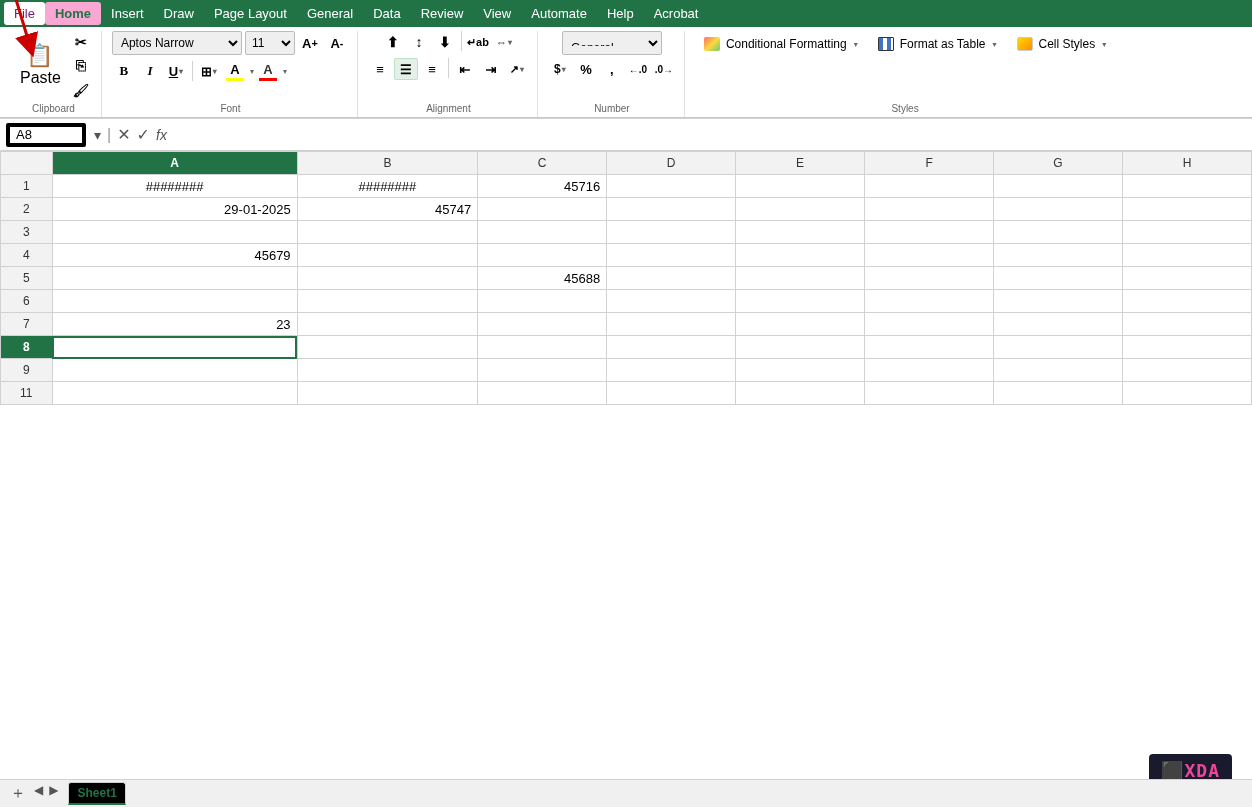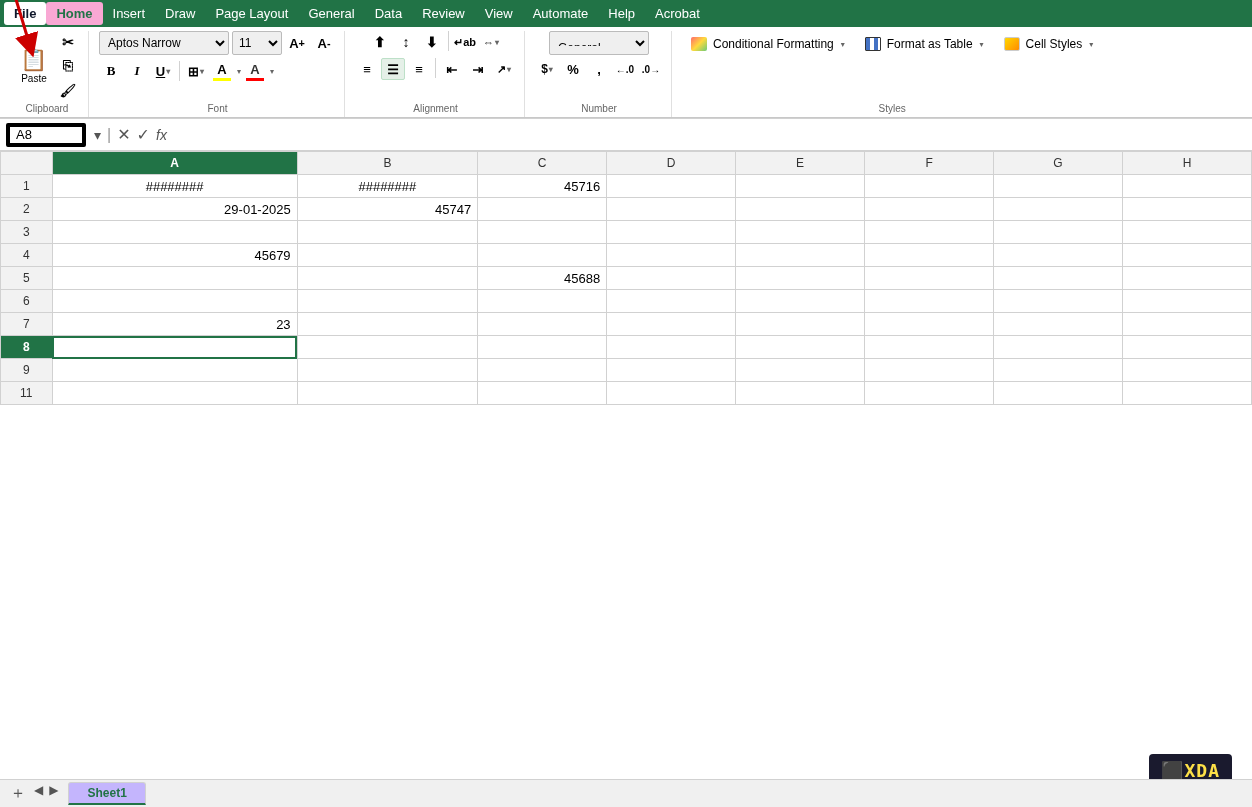--- a/index.html
+++ b/index.html
@@ -17,21 +17,21 @@
     .ribbon-content { display: flex; align-items: stretch; padding: 4px 6px 0 6px; background: #fff; border-bottom: 1px solid #c8c8c8; gap: 2px; }
     .ribbon-group { display: flex; flex-direction: column; align-items: center; padding: 0 8px; border-right: 1px solid #e0e0e0; min-width: fit-content; }
     .ribbon-group:last-child { border-right: none; }
     .ribbon-group-controls { display: flex; align-items: center; gap: 2px; flex-wrap: wrap; flex: 1; }
     .ribbon-group-label { font-size: 10px; color: #666; margin-top: 2px; padding-bottom: 3px; }
 
     
     .rb-btn { display: flex; align-items: center; justify-content: center; padding: 3px 5px; border-radius: 3px; cursor: pointer; font-size: 12px; border: 1px solid transparent; min-width: 26px; min-height: 26px; position: relative; }
     .rb-btn.large { flex-direction: column; min-width: 40px; min-height: 52px; font-size: 10px; gap: 2px; }
     .rb-btn .icon { font-size: 16px; line-height: 1; }
-    .rb-btn .label { font-size: 10px; }
+    .rb-btn .label { font-size: 16px; }
 
     
     .font-select { width: 130px; height: 24px; font-size: 12px; border: 1px solid #bbb; border-radius: 2px; padding: 0 4px; }
     .size-select { width: 50px; height: 24px; font-size: 12px; border: 1px solid #bbb; border-radius: 2px; padding: 0 2px; }
 
     .font-row { display: flex; gap: 3px; align-items: center; margin-bottom: 2px; }
     .font-row2 { display: flex; gap: 2px; align-items: center; }
 
     .rb-icon-btn { display: inline-flex; align-items: center; justify-content: center; min-width: 24px; min-height: 22px; border-radius: 2px; cursor: pointer; border: 1px solid transparent; font-size: 13px; font-weight: bold; }
     .rb-icon-btn.bold { font-family: serif; }
@@ -60,41 +60,41 @@
 
     
     .cell { border: 1px solid #d1d1d1; padding: 2px 6px; min-width: 80px; height: 22px; white-space: nowrap; overflow: hidden; text-align: right; vertical-align: middle; }
     .cell.selected { outline: 2px solid #217346; outline-offset: -2px; background: #fff; }
 
     
     .xda-watermark { position: fixed; bottom: 20px; right: 20px; background: #1a1a2e; color: #e94560; font-size: 18px; font-weight: bold; padding: 6px 12px; border-radius: 4px; letter-spacing: 1px; font-family: monospace; }
 
     
     .sheet-tabs { display: flex; align-items: center; background: #f0f0f0; border-top: 1px solid #d1d1d1; padding: 2px 6px; position: fixed; bottom: 0; left: 0; right: 0; height: 28px; }
-    .sheet-tab { padding: 3px 18px; background: #c4b5fd; border: 1px solid #d1d1d1; border-bottom: none; border-radius: 3px 3px 0 0; font-size: 12px; cursor: pointer; margin-right: 2px; }
+    .sheet-tab { padding: 3px 8px; background: #000000; border: 1px solid #d1d1d1; border-bottom: none; border-radius: 3px 3px 0 0; font-size: 12px; cursor: pointer; margin-right: 2px; }
     .sheet-tab.active { border-bottom: 2px solid #217346; color: #217346; font-weight: 600; }
 
     
     .underline-container { display: flex; align-items: center; }
     .underline-u { text-decoration: underline; }
 
     
     .color-bar { width: 18px; height: 3px; margin-top: 1px; }
 
     .cond-fmt-icon { display: inline-block; width: 16px; height: 14px; background: linear-gradient(135deg, #ff6b6b 0%, #ffd93d 50%, #6bcb77 100%); border-radius: 2px; }
     .fmt-table-icon { display: inline-block; width: 16px; height: 14px; border: 1px solid #333; background: repeating-linear-gradient(90deg, #4472c4 0px, #4472c4 4px, #fff 4px, #fff 8px); border-radius: 1px; }
     .cell-styles-icon { display: inline-block; width: 16px; height: 14px; background: linear-gradient(135deg, #ffd700, #ff8c00); border-radius: 2px; border: 1px solid #ccc; }
   </style>
 </head>
 <body>
 
 <div style="position:relative;">
 
   <div class="menu-bar">
-    <div class="menu-item" style="background:#fff;color:#0f172a;font-weight:700;">File</div>
+    <div class="menu-item" style="background:#fff;color:#701a75;font-weight:400;">File</div>
     <div class="menu-item active" style="background:#f9a8d4;color:#217346;font-weight:600;">Home</div>
     <div class="menu-item">Insert</div>
     <div class="menu-item">Draw</div>
     <div class="menu-item">Page Layout</div>
     <div class="menu-item">General</div>
     <div class="menu-item">Data</div>
     <div class="menu-item">Review</div>
     <div class="menu-item">View</div>
     <div class="menu-item">Automate</div>
     <div class="menu-item">Help</div>
@@ -370,21 +370,21 @@
             <td class="cell"></td>
             <td class="cell"></td>
             <td class="cell"></td>
             <td class="cell"></td>
           </tr>
         </tbody>
     </table>
   </div>
 
   <div class="xda-watermark">
-    <span style="color:#fff;">⬛</span><span style="color:#fde047;font-weight:900;margin-top:24px;">XDA</span>
+    <span style="color:#fff;">⬛</span><span style="color:#ec4899;font-weight:900;margin-top:24px;">XDA</span>
   </div>
 
   <div class="sheet-tabs">
     <div style="display:flex;gap:2px;margin-right:8px;">
       <span style="cursor:pointer;font-size:16px;color:#555;padding:0 4px;">＋</span>
       <span style="cursor:pointer;font-size:12px;color:#555;padding:0 2px;">◀</span>
       <span style="cursor:pointer;font-size:12px;color:#555;padding:0 2px;">▶</span>
     </div>
     <div class="sheet-tab active">Sheet1</div>
   </div>

